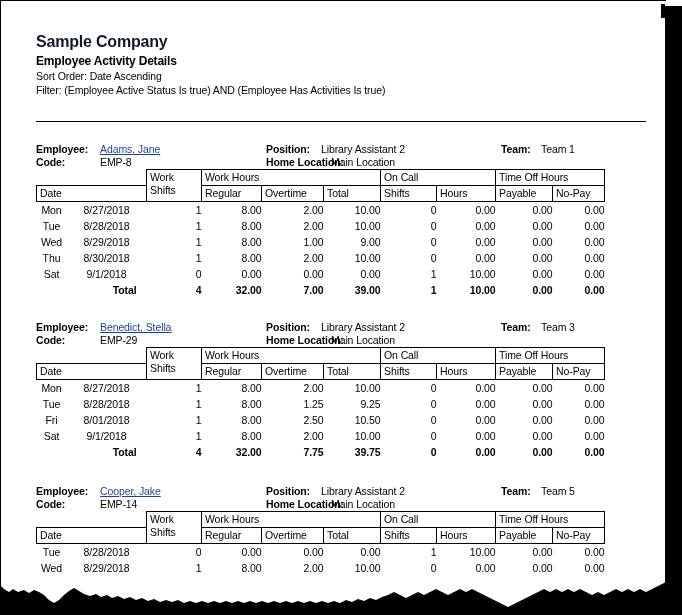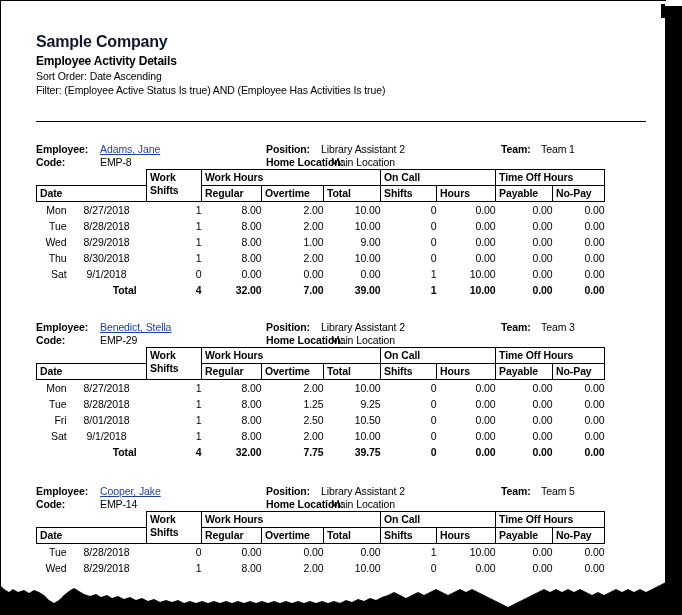--- a/index.html
+++ b/index.html
@@ -153,38 +153,38 @@
   table.activity th,
   table.activity td {
     padding: 0;
     margin: 0;
     font-weight: normal;
     letter-spacing: -0.1px;
     vertical-align: top;
   }
   table.activity thead th {
     border: 1px solid #000000;
-    font-weight: bold;
+    font-weight: normal;
     text-align: left;
     padding: 1px 0 1px 3px;
     height: 13px;
     line-height: 13px;
     white-space: nowrap;
     margin-top: 16px;
   }
   th.no-border-cell {
     border: none !important;
   }
   table.activity tbody td {
     border: none;
     height: 16px;
     line-height: 16px;
     white-space: nowrap;
   }
-  td.c-day   { text-align: right;  padding-left: 3px; }
+  td.c-day   { text-align: center;  padding-left: 3px; }
   td.c-date  { text-align: center; padding-right: 10px; }
   td.c-num   { text-align: right; padding-right: 12px; }
   td.c-num-wide { text-align: right; padding-right: 14px; }
   tr.total-row td {
     font-weight: bold;
   }
   tr.total-row td.c-total-label {
     text-align: right;
     padding-right: 10px;
   }

